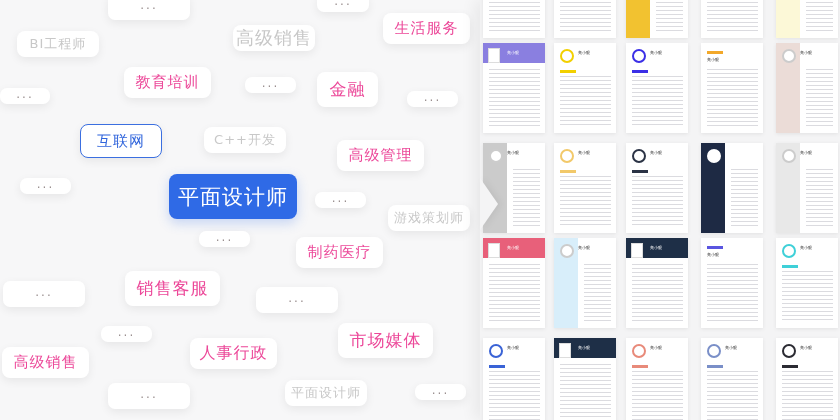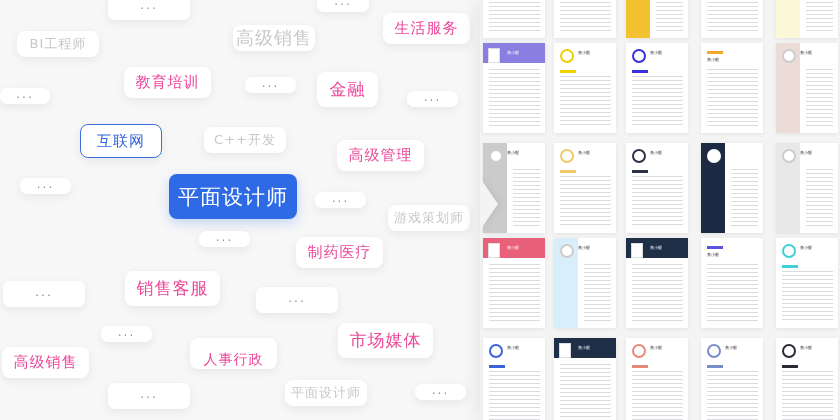--- a/index.html
+++ b/index.html
@@ -115,21 +115,21 @@
     </div>
     <div class="chip dots" style="left: 256px; top: 287px; width: 82px; height: 26px;">
       <span>...</span>
     </div>
     <div class="chip dots" style="left: 101px; top: 326px; width: 51px; height: 16px;">
       <span>...</span>
     </div>
     <div class="chip normal" style="left: 338px; top: 323px; width: 95px; height: 35px; font-size: 17px;">
       <span>市场媒体</span>
     </div>
-    <div class="chip normal" style="left: 190px; top: 338px; width: 87px; height: 31px; font-size: 14px; align-items: flex-end;">
+    <div class="chip normal" style="left: 190px; top: 338px; width: 87px; height: 31px; font-size: 16px;">
       <span>人事行政</span>
     </div>
     <div class="chip normal" style="left: 2px; top: 347px; width: 87px; height: 31px; font-size: 15px;">
       <span>高级销售</span>
     </div>
     <div class="chip faint" style="left: 285px; top: 380px; width: 82px; height: 26px; font-size: 13px;">
       <span>平面设计师</span>
     </div>
     <div class="chip dots" style="left: 415px; top: 384px; width: 51px; height: 16px;">
       <span>...</span>

